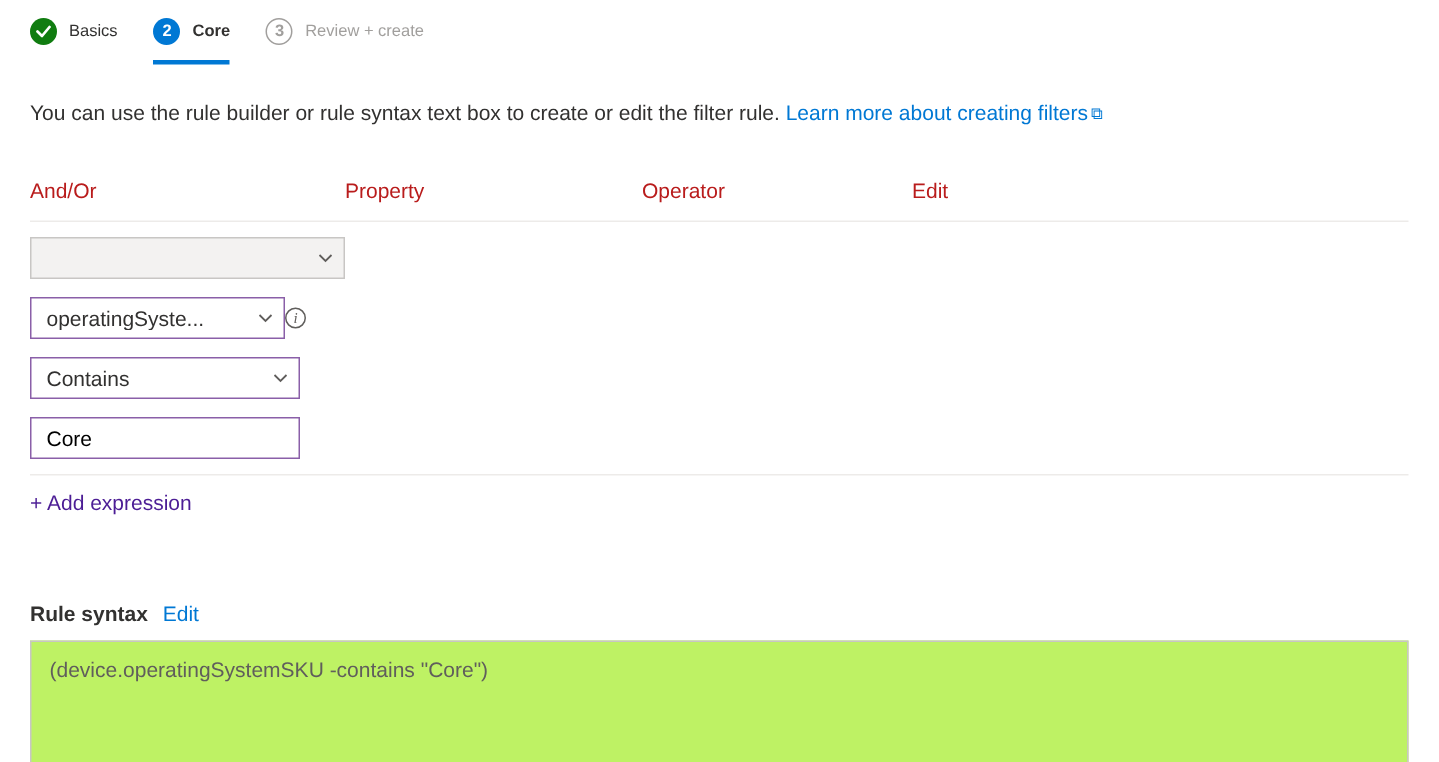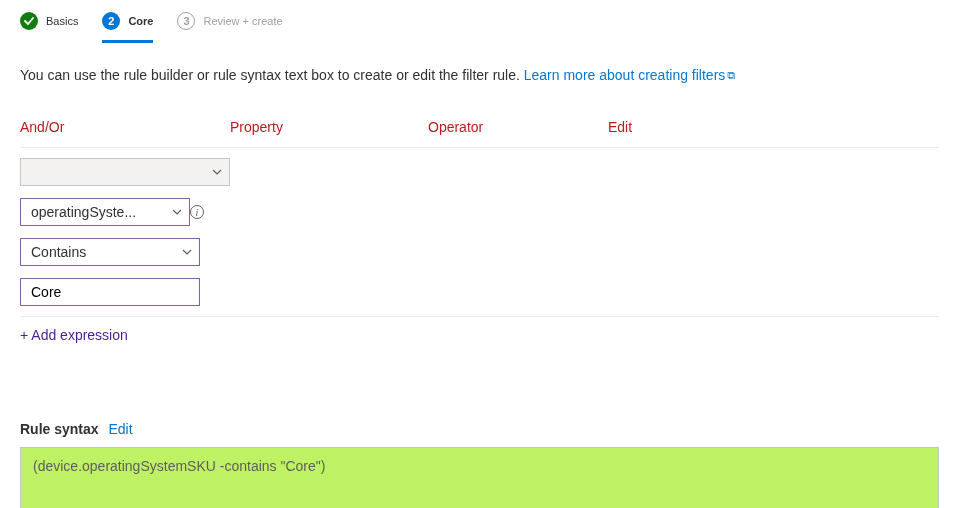--- a/index.html
+++ b/index.html
@@ -167,21 +167,21 @@
       margin-left: -6px;
     }
     .add-expression {
       color: #4c1d95;
       cursor: pointer;
       padding: 10px 0;
       font-size: 14px;
     }
     .section-title {
       font-weight: 600;
-      margin-top: 68px;
+      margin-top: 48px;
       margin-bottom: 10px;
     }
     .edit-link {
       color: #0078d4;
       font-weight: 400;
       margin-left: 6px;
       cursor: pointer;
     }
     .syntax-box {
       width: 100%;

